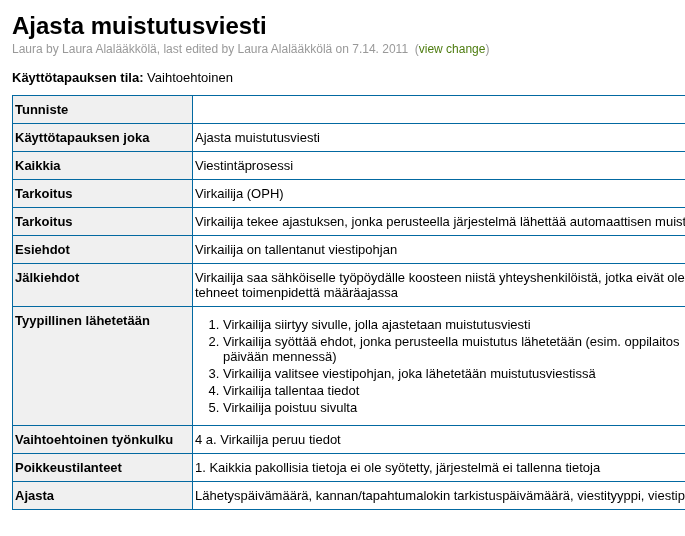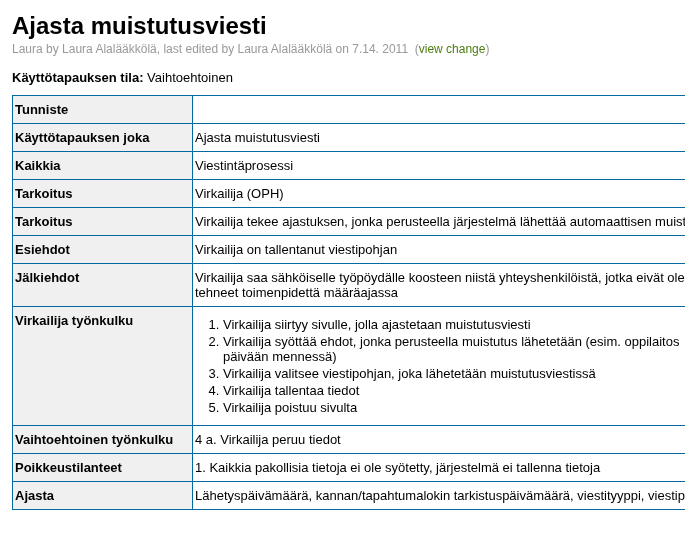--- a/index.html
+++ b/index.html
@@ -110,21 +110,21 @@
   </tr>
   <tr>
     <th>Esiehdot</th>
     <td>Virkailija on tallentanut viestipohjan</td>
   </tr>
   <tr>
     <th>Jälkiehdot</th>
     <td class="wrap">Virkailija saa sähköiselle työpöydälle koosteen niistä yhteyshenkilöistä, jotka eivät ole tehneet toimenpidettä määräajassa</td>
   </tr>
   <tr>
-    <th>Virkailija työnkulku</th>
+    <th>Tyypillinen lähetetään</th>
     <td class="wrap">
       <ol>
         <li>Virkailija siirtyy sivulle, jolla ajastetaan muistutusviesti</li>
         <li>Virkailija syöttää ehdot, jonka perusteella muistutus lähetetään (esim. oppilaitos päivään mennessä)</li>
         <li>Virkailija valitsee viestipohjan, joka lähetetään muistutusviestissä</li>
         <li>Virkailija tallentaa tiedot</li>
         <li>Virkailija poistuu sivulta</li>
       </ol>
     </td>
   </tr>

